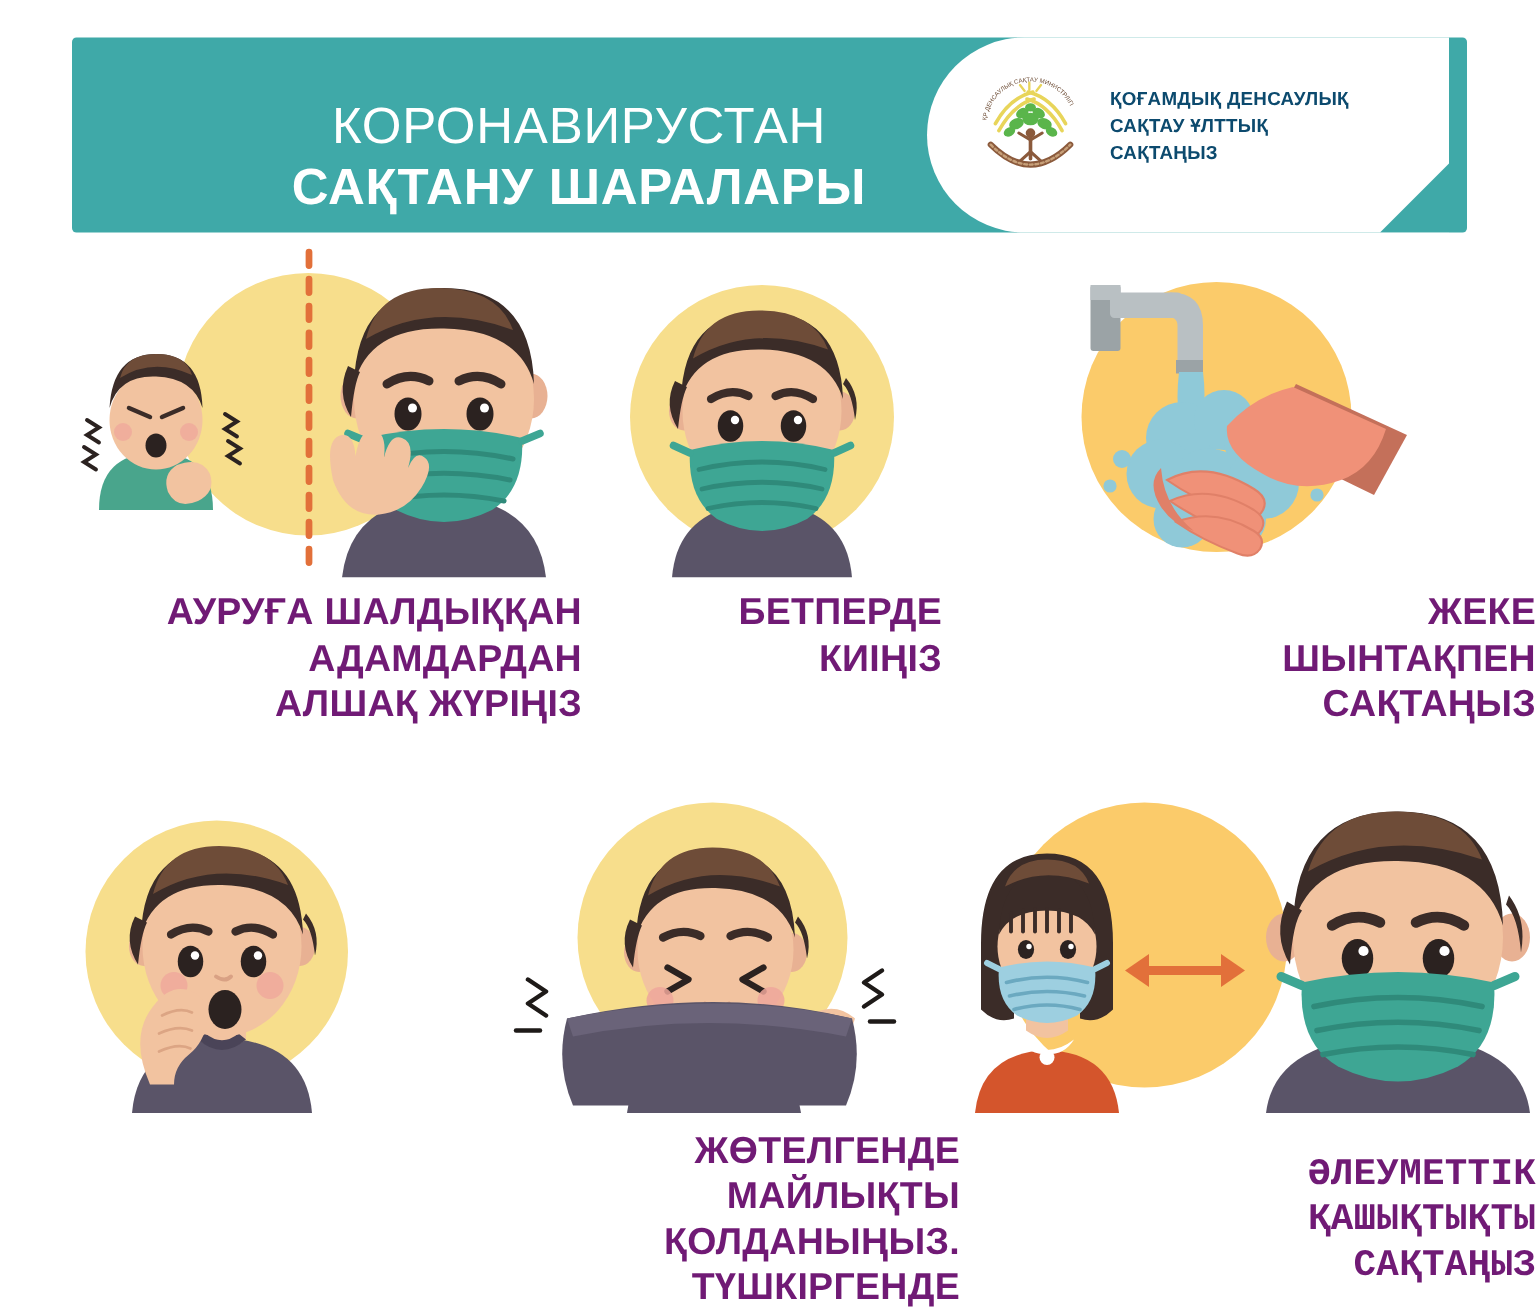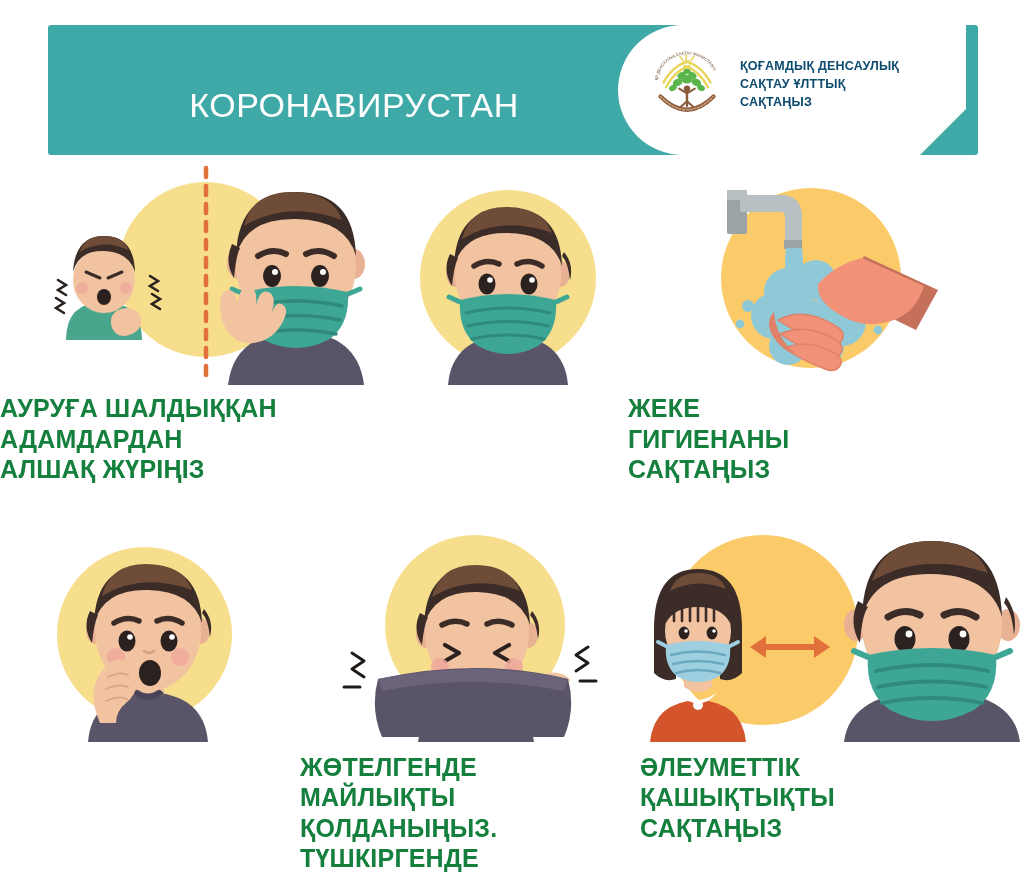--- a/index.html
+++ b/index.html
@@ -31,21 +31,21 @@
     content:"";
     position:absolute;right:0;bottom:0;
     width:0;height:0;
     border-style:solid;
     border-width:0 0 46px 46px;
     border-color:transparent transparent #3FA9A8 transparent;
   }
   .title-wrap{
     position:absolute;left:0;top:0;width:612px;height:160px;
     display:flex;flex-direction:column;align-items:center;justify-content:center;
-    color:#ffffff;letter-spacing:0.5px;line-height:1.08;
+    color:#ffffff;letter-spacing:0.5px;line-height:1.08;padding-left:32px;
   }
   .title-line1{font-size:34px;font-weight:400;}
   .title-line2{font-size:34px;font-weight:bold;margin-top:4px;}
 
   .brand{
     position:absolute;right:30px;top:20px;
     display:flex;align-items:center;gap:14px;width:300px;
   }
   .brand-text{
     font-size:12.5px;font-weight:bold;color:#0c4a6e;line-height:1.45;
@@ -54,22 +54,22 @@
   .logo{
     width:78px;height:78px;flex:0 0 78px;position:relative;
   }
 
   
   .grid{position:absolute;left:0;top:160px;width:1024px;}
   .row{display:flex;width:1024px;}
   .card{position:relative;}
   .art{position:relative;width:100%;}
   .caption{
-    text-align:left;
-    font-size:25px;font-weight:bold;color:#15803d;
+    text-align:right;
+    font-size:25px;font-weight:bold;color:#701a75;
     line-height:1.22;letter-spacing:0.2px;
     white-space:pre-line;
   }
 
   
   .r1 .card:nth-child(1){width:388px;}
   .r1 .card:nth-child(2){width:240px;}
   .r1 .card:nth-child(3){width:396px;}
   .r2 .card:nth-child(1){width:300px;}
   .r2 .card:nth-child(2){width:340px;}
@@ -89,20 +89,21 @@
 </head>
 <body>
 
 <div class="header">
   <div class="header-band"></div>
 
   <div class="header-white"></div>
 
   <div class="title-wrap">
     <div class="title-line1">КОРОНАВИРУСТАН</div>
+    <div class="title-line2">САҚТАНУ ШАРАЛАРЫ</div>
   </div>
 
   <div class="brand">
     <div class="logo">
       <svg viewBox="0 0 100 100" width="78" height="78">
         <circle cx="50" cy="50" r="47" fill="#ffffff"></circle>
 
         <path id="ring" d="M 50 50 m -38 0 a 38 38 0 1 1 76 0" fill="none"></path>
         <text font-size="5.2" fill="#6b4a33" font-family="Liberation Sans, sans-serif">
           <textPath href="#ring" startOffset="4%">ҚР ДЕНСАУЛЫҚ САҚТАУ МИНИСТРЛІГІ</textPath>
@@ -236,20 +237,22 @@
           <circle cx="144" cy="120" r="2.8" fill="#fff"></circle>
           <path d="M72 140 q48 -12 96 0 q2 32 -18 46 q-30 16 -60 0 q-20 -14 -18 -46z" fill="#3EA694"></path>
           <g stroke="#2F8A7A" stroke-width="3.2" fill="none" stroke-linecap="round">
             <path d="M78 153 q42 -10 84 0"></path>
             <path d="M80 166 q40 -9 80 0"></path>
             <path d="M84 179 q36 -8 72 0"></path>
           </g>
           <path d="M72 142 l-11 -5 M168 142 l11 -5" stroke="#3EA694" stroke-width="5" stroke-linecap="round"></path>
         </svg>
       </div>
+      <div class="caption" style="margin-top:8px;">БЕТПЕРДЕ
+КИІҢІЗ</div>
     </div>
 
     <div class="card">
       <div class="art">
         <div class="yellow-circle deep" style="left:93px;top:28px;width:180px;height:180px;"></div>
         <svg viewBox="0 0 396 225" width="396" height="225">
 
           <rect x="99" y="30" width="20" height="44" rx="2" fill="#9BA3A6"></rect>
           <rect x="112" y="35" width="48" height="17" rx="3" fill="#B9C0C3"></rect>
           <path d="M152 35 q22 0 22 22 l0 30 l-17 0 l0 -30 q0 -6 -8 -6 z" fill="#B9C0C3"></path>
@@ -279,21 +282,21 @@
 
           <g fill="#F09178" stroke="#E08068" stroke-width="1.4">
             <path d="M150 160 q26 -14 58 6 q10 6 6 14 q-4 8 -16 4 q-28 -10 -48 -24z"></path>
             <path d="M152 174 q26 -12 56 6 q9 6 5 13 q-5 8 -16 4 q-26 -10 -45 -23z"></path>
             <path d="M156 188 q26 -10 52 6 q8 5 4 12 q-5 7 -15 3 q-24 -9 -41 -21z"></path>
           </g>
           <path d="M146 152 q-10 10 0 26 q8 12 22 16 q-20 -16 -22 -42z" fill="#E08068"></path>
         </svg>
       </div>
       <div class="caption" style="margin-top:8px;">ЖЕКЕ
-ГИГИЕНАНЫ
+ШЫНТАҚПЕН
 САҚТАҢЫЗ</div>
     </div>
   </div>
 
   <div class="row r2" style="margin-top:42px;">
 
     <div class="card">
       <div class="art">
         <div class="yellow-circle" style="left:57px;top:20px;width:175px;height:175px;"></div>
         <svg viewBox="0 0 300 215" width="300" height="215">
@@ -433,18 +436,18 @@
             <path d="M228 128 q64 -14 128 0 q3 40 -24 56 q-40 20 -80 0 q-27 -16 -24 -56z" fill="#3EA694"></path>
             <g stroke="#2F8A7A" stroke-width="3.8" fill="none" stroke-linecap="round">
               <path d="M236 144 q56 -12 112 0"></path>
               <path d="M238 160 q54 -11 108 0"></path>
               <path d="M242 176 q50 -10 100 0"></path>
             </g>
             <path d="M228 130 l-14 -6 M356 130 l14 -6" stroke="#3EA694" stroke-width="6" stroke-linecap="round"></path>
           </g>
         </svg>
       </div>
-      <div class="caption" style="margin-top:10px;">ӘЛЕУМЕТТІК
+      <div class="caption" style="margin-top:26px;font-family:Liberation Mono, monospace;">ӘЛЕУМЕТТІК
 ҚАШЫҚТЫҚТЫ
 САҚТАҢЫЗ</div>
     </div>
   </div>
 </div>
 
 </body></html>

